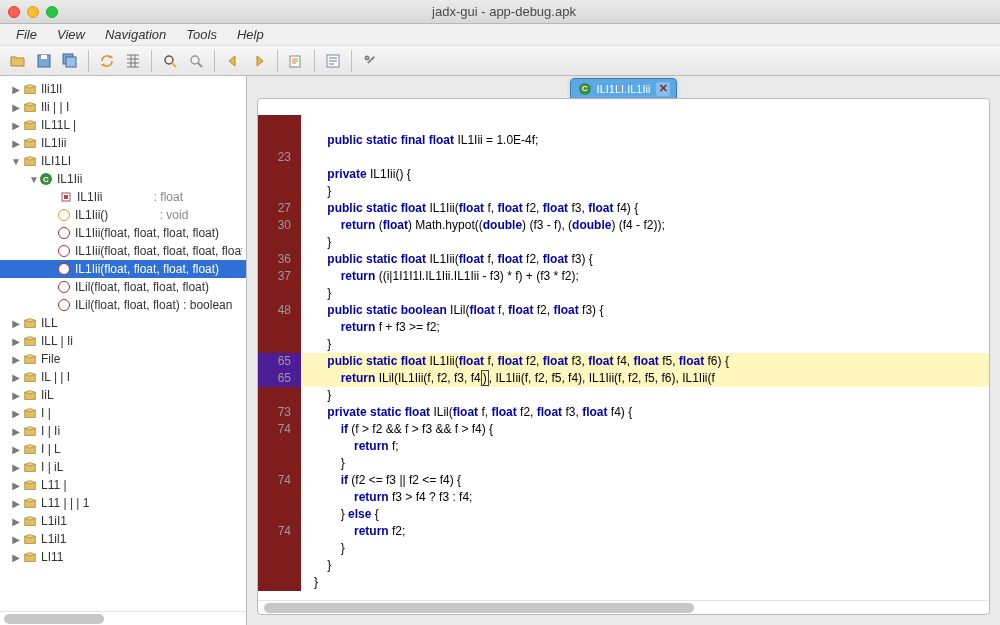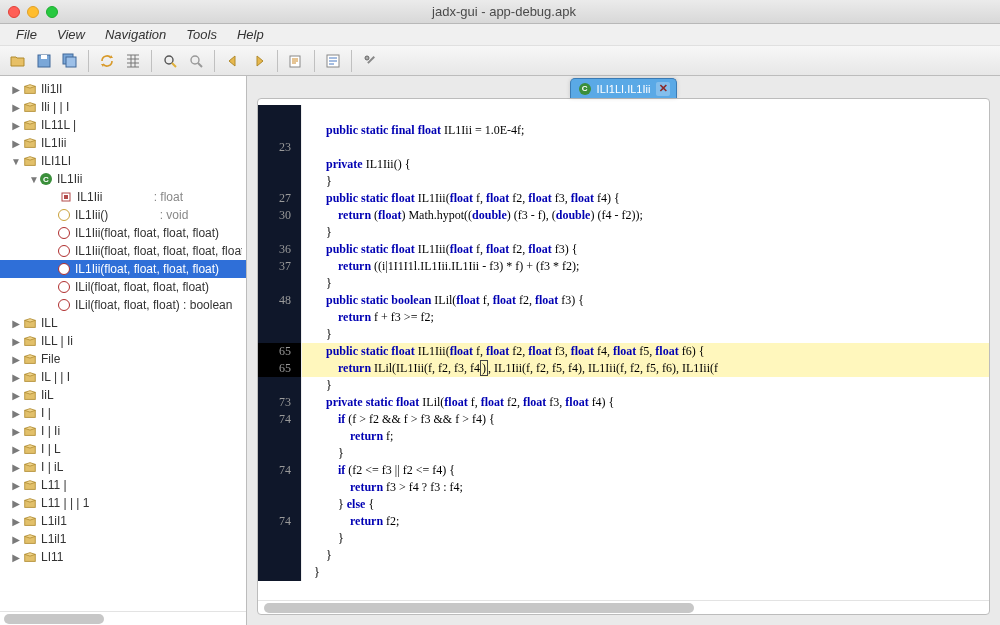--- a/index.html
+++ b/index.html
@@ -32,26 +32,26 @@
 .ico.cns { width: 12px; height: 12px; border-radius: 50%; background: #fff; border: 1px solid #caa13a; margin-right: 5px; }
 .tree-item .label { flex: 1; overflow: hidden; }
 .tree-item .type-suffix { color: #888; margin-left: 48px; }
 .editor-area { flex: 1; display: flex; flex-direction: column; background: #eaeaea; position: relative; }
 .tabbar { height: 22px; display: flex; align-items: flex-end; justify-content: center; position: relative; }
 .tab { background: #5aa9e6; border: 1px solid #3a7bb5; border-bottom: none; border-radius: 5px 5px 0 0; height: 20px; display: flex; align-items: center; padding: 0 6px 0 8px; gap: 6px; font-size: 11px; color: #fff; box-shadow: 0 0 4px rgba(0,0,0,0.15); }
 .tab .tab-ico { width: 12px; height: 12px; border-radius: 50%; background: #3b8f3b; display: flex; align-items: center; justify-content: center; font-size: 8px; font-weight: bold; }
 .tab .tab-close { width: 14px; height: 14px; border-radius: 2px; background: rgba(255,255,255,0.25); display: flex; align-items: center; justify-content: center; color: #8b2a2a; font-size: 11px; font-weight: bold; }
 .editor-frame { flex: 1; margin: 0 10px 10px 10px; background: #fff; border: 1px solid #bcbcbc; border-radius: 4px; overflow: hidden; display: flex; flex-direction: column; }
 .code-scroll { flex: 1; overflow: auto; }
-.code { display: table; font-family: Liberation Serif, serif; font-size: 12px; line-height: 17px; padding: 6px 0 10px 0; min-width: 100%; }
+.code { display: table; font-family: Liberation Sans, sans-serif; font-size: 12px; line-height: 17px; padding: 16px 0 10px 0; min-width: 100%; }
 .line { display: table-row; }
-.gutter { display: table-cell; width: 44px; min-width: 44px; text-align: right; padding-right: 10px; color: #9a9a9a; background: #0f172a; vertical-align: top; user-select: none; border-right: 1px solid #eee; }
+.gutter { display: table-cell; width: 44px; min-width: 44px; text-align: right; padding-right: 10px; color: #9a9a9a; background: #7f1d1d; vertical-align: top; user-select: none; border-right: 1px solid #eee; }
 .src { display: table-cell; padding-left: 12px; white-space: pre; vertical-align: top; }
 .line.hl .src { background: #fff7bd; }
-.line.hl .gutter { background: #000000; }
+.line.hl .gutter { background: #4c1d95; }
 .kw { color: #0000b3; font-weight: bold; }
 .ty { color: #0000b3; font-weight: bold; }
 .cursor-box { border: 1px solid #444; padding: 0 1px; }
 .hscroll { height: 14px; border-top: 1px solid #e3e3e3; position: relative; }
 .hscroll .thumb { position: absolute; top: 2px; height: 10px; background: #c7c7c7; border-radius: 5px; }
 .sidebar .hscroll .thumb { left: 4px; width: 100px; }
 .editor-frame .hscroll .thumb { left: 6px; width: 430px; }
 </style>
 </head>
 <body>

